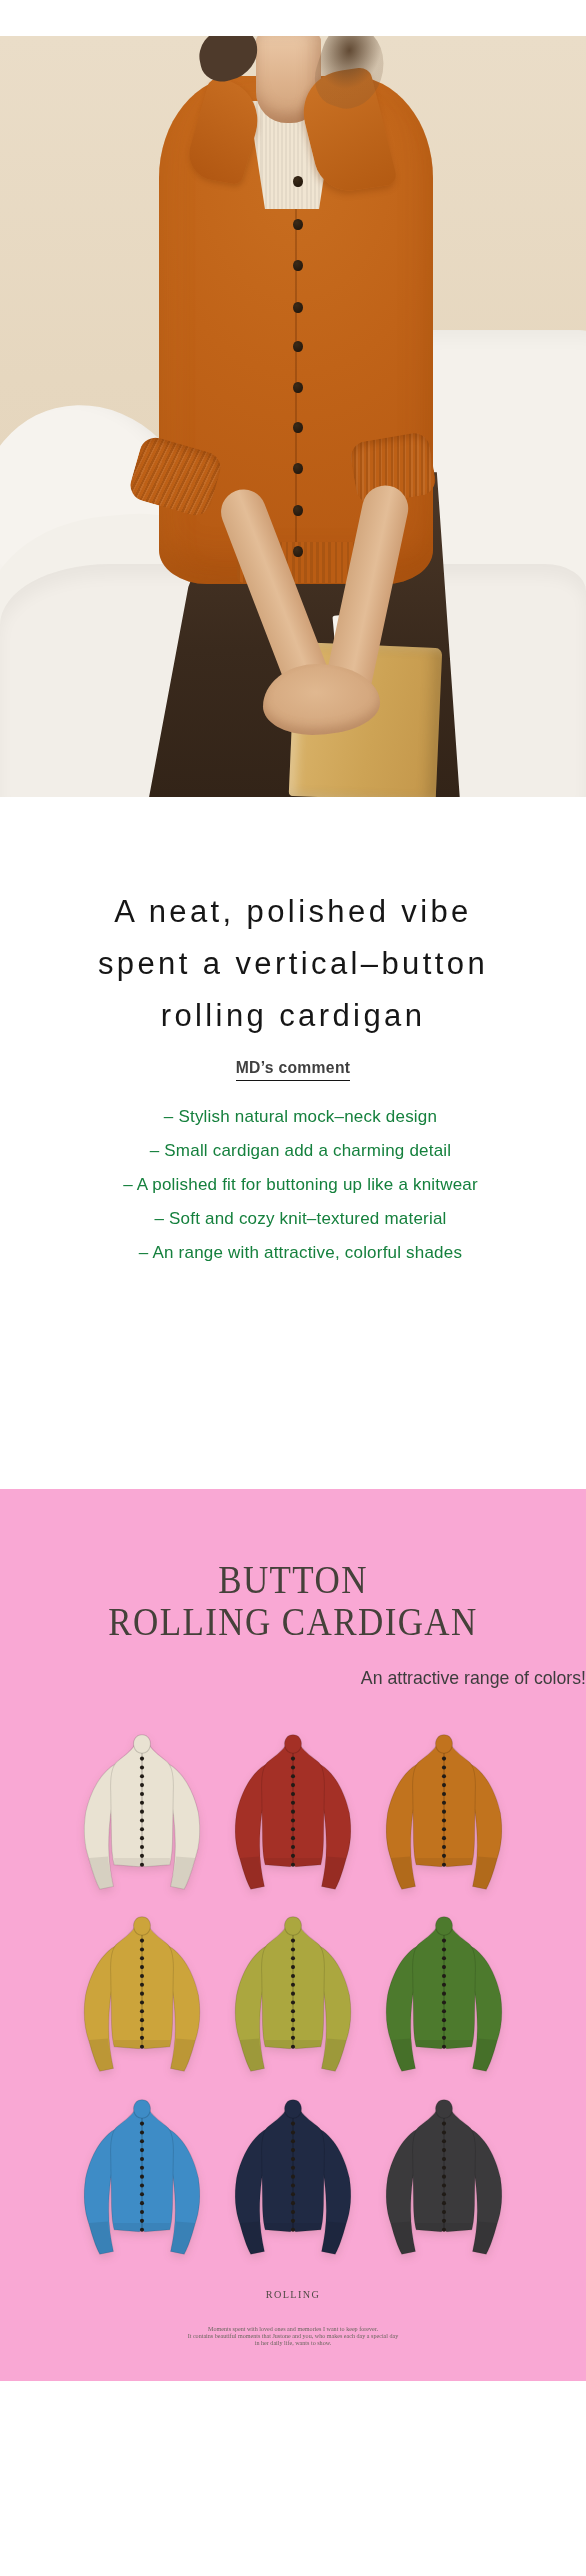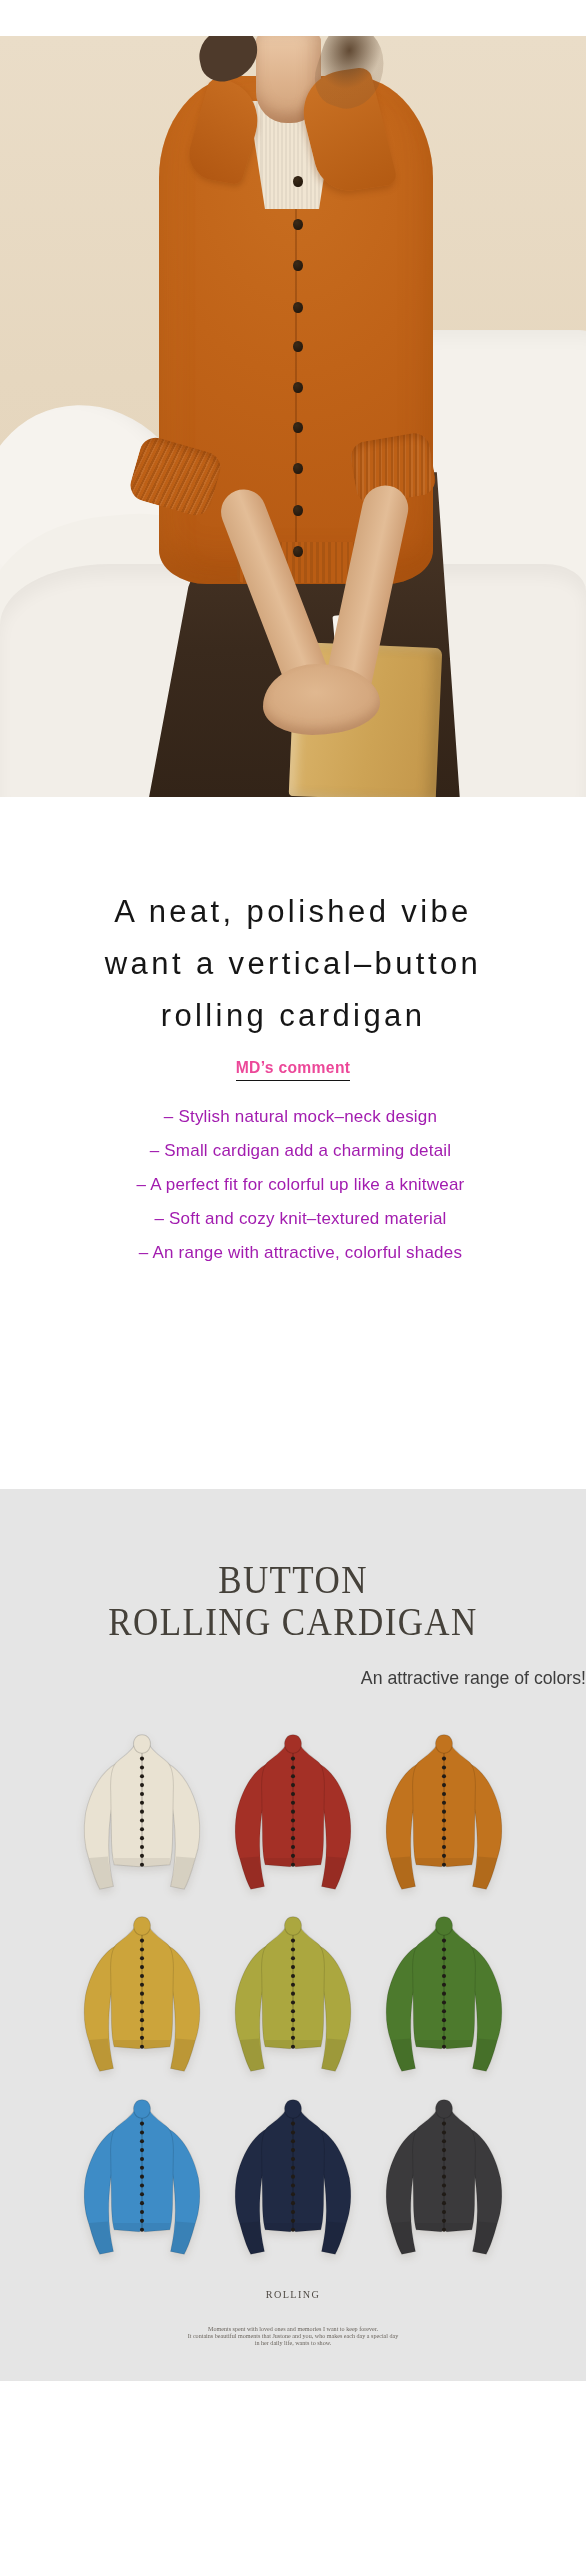--- a/index.html
+++ b/index.html
@@ -69,25 +69,25 @@
   .arm-right{left:367px;top:450px;width:46px;transform:rotate(12deg);}
   .hands{left:263px;top:628px;width:117px;height:71px;z-index:12;
          background:radial-gradient(70% 70% at 45% 40%,#E0B890,#CFA076);
          border-radius:46% 54% 58% 42%/60% 55% 45% 40%;
          box-shadow:inset 0 -6.8px 9.5px rgba(140,90,55,.3);}
 
   
   .intro{width:586px;height:692px;background:#ffffff;text-align:center;box-sizing:border-box;padding-top:89px;}
   .intro-heading{font-size:31px;line-height:52px;letter-spacing:3.4px;color:#161616;font-weight:400;}
   .md-comment{display:inline-block;margin-top:17px;font-size:15.7px;font-weight:700;letter-spacing:0.3px;
-              color:#ec4899;border-bottom:1.4px solid #141414;padding-bottom:3.4px;}
-  .bullets{margin-top:19px;font-size:17px;line-height:34px;color:#a21caf;letter-spacing:0.2px;padding-left:15px;}
+              color:#404040;border-bottom:1.4px solid #141414;padding-bottom:3.4px;}
+  .bullets{margin-top:19px;font-size:17px;line-height:34px;color:#15803d;letter-spacing:0.2px;padding-left:15px;}
 
   
-  .lookbook{width:586px;height:892px;background:#e5e5e5;text-align:center;box-sizing:border-box;}
+  .lookbook{width:586px;height:892px;background:#f9a8d4;text-align:center;box-sizing:border-box;}
   .lb-title{padding-top:71px;font-family:"Liberation Serif",serif;font-weight:400;
             font-size:35px;line-height:42px;letter-spacing:1.4px;color:#45413A;}
   .lb-title .tline{display:block;transform:scaleY(1.12);}
   .lb-subtitle{margin-top:23px;font-size:17.7px;line-height:23px;color:#3D3D3D;text-align:right;}
   .grid{margin:40px auto 0;width:439px;display:grid;grid-template-columns:repeat(3,136px);
         column-gap:15px;row-gap:16.4px;justify-content:center;}
   .cardi-cell{width:136px;height:166px;margin:0;display:flex;align-items:center;justify-content:center;}
   svg.cardi{width:136px;height:164px;filter:drop-shadow(0 4.1px 4.1px rgba(60,40,20,.12));}
   .lb-brand{margin-top:28px;font-family:"Liberation Serif",serif;font-size:10.2px;letter-spacing:1.4px;
             line-height:12.3px;color:#504B45;}
@@ -165,28 +165,28 @@
     <div class="abs hero-btn" style="top:469px"></div>
     <div class="abs hero-btn" style="top:510px"></div>
     <div class="abs arm arm-left"></div>
     <div class="abs arm arm-right"></div>
     <div class="abs hands"></div>
   </section>
 
   <section class="intro">
     <h1 class="intro-heading" style="margin:0;font-weight:400;">
       <span style="display:block">A neat, polished vibe</span>
-      <span style="display:block">want a vertical–button</span>
+      <span style="display:block">spent a vertical–button</span>
       <span style="display:block">rolling cardigan</span>
     </h1>
     <div class="md-comment">MD’s comment</div>
     <div class="bullets">
       <div>– Stylish natural mock–neck design</div>
       <div>– Small cardigan add a charming detail</div>
-      <div>– A perfect fit for colorful up like a knitwear</div>
+      <div>– A polished fit for buttoning up like a knitwear</div>
       <div>– Soft and cozy knit–textured material</div>
       <div>– An range with attractive, colorful shades</div>
     </div>
   </section>
 
   <section class="lookbook">
     <h2 class="lb-title" style="margin:0;">
       <span class="tline">BUTTON</span>
       <span class="tline">ROLLING CARDIGAN</span>
     </h2>

